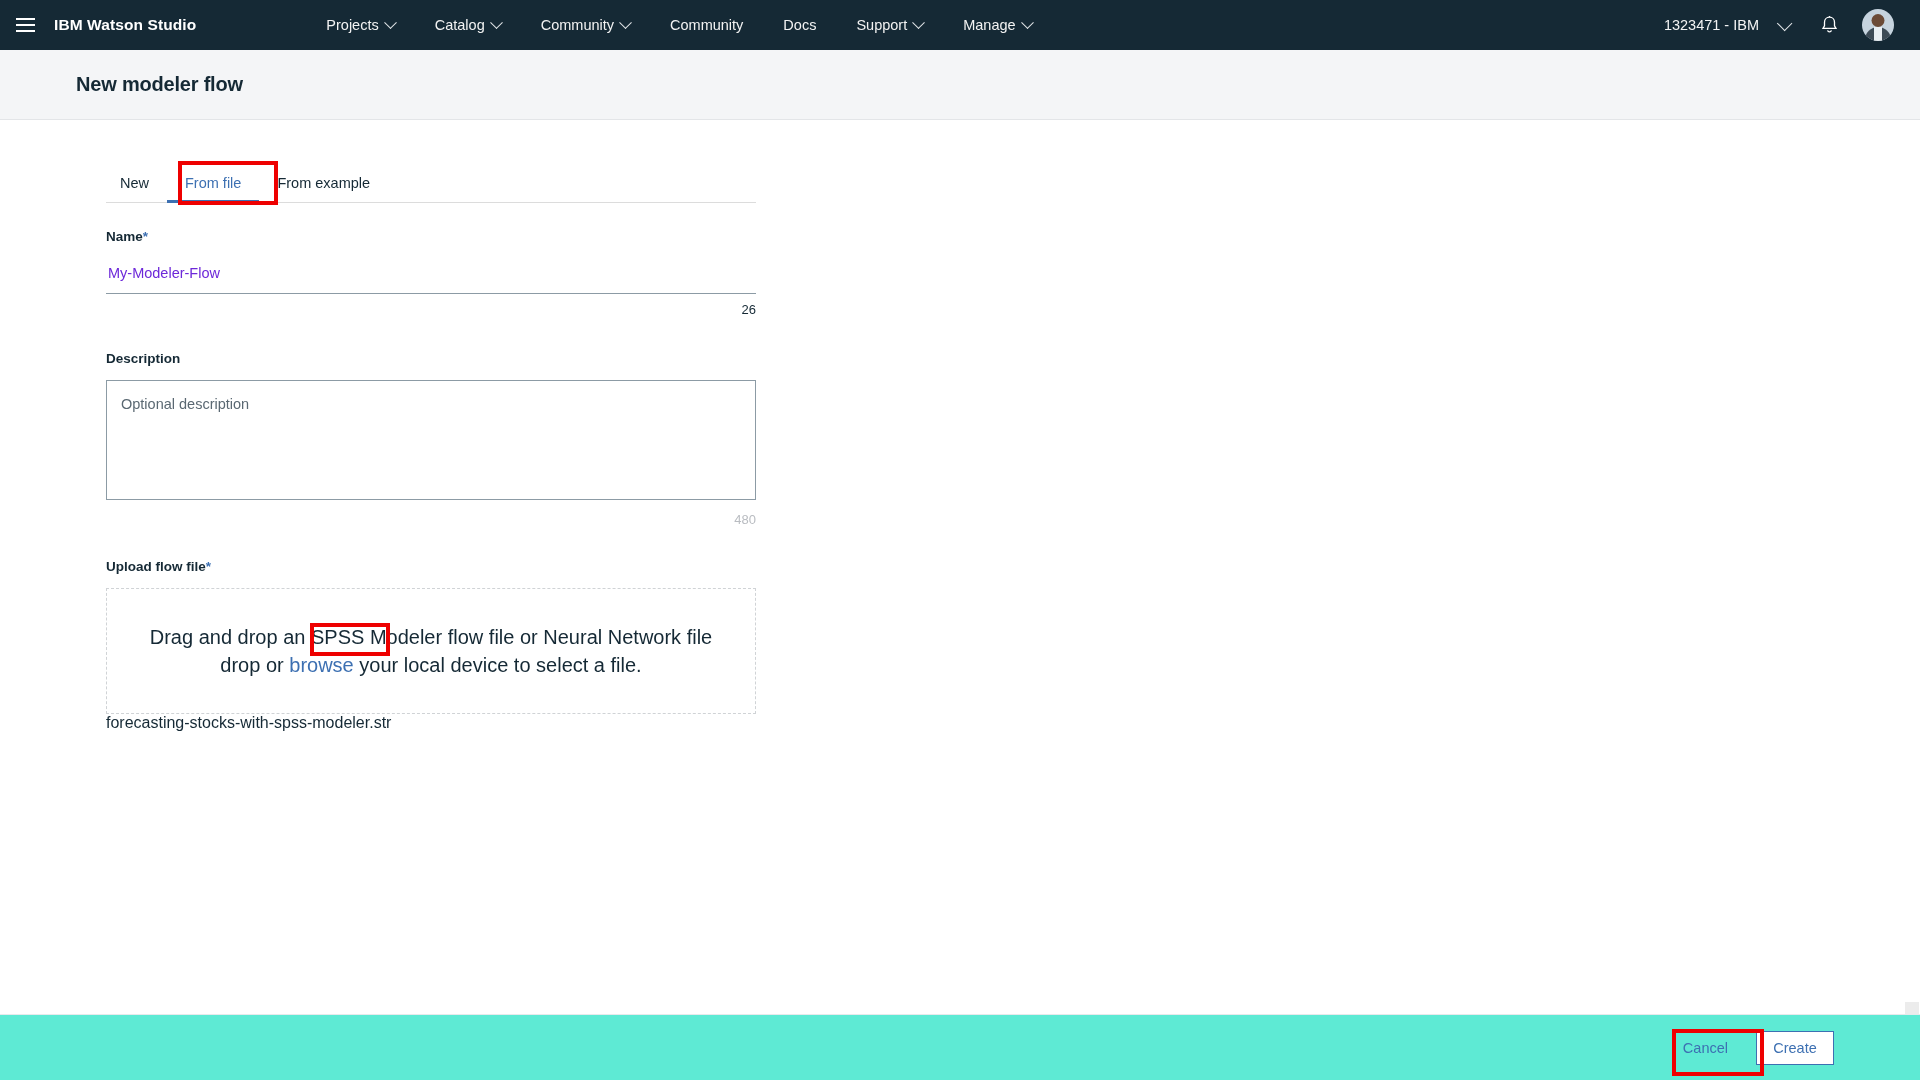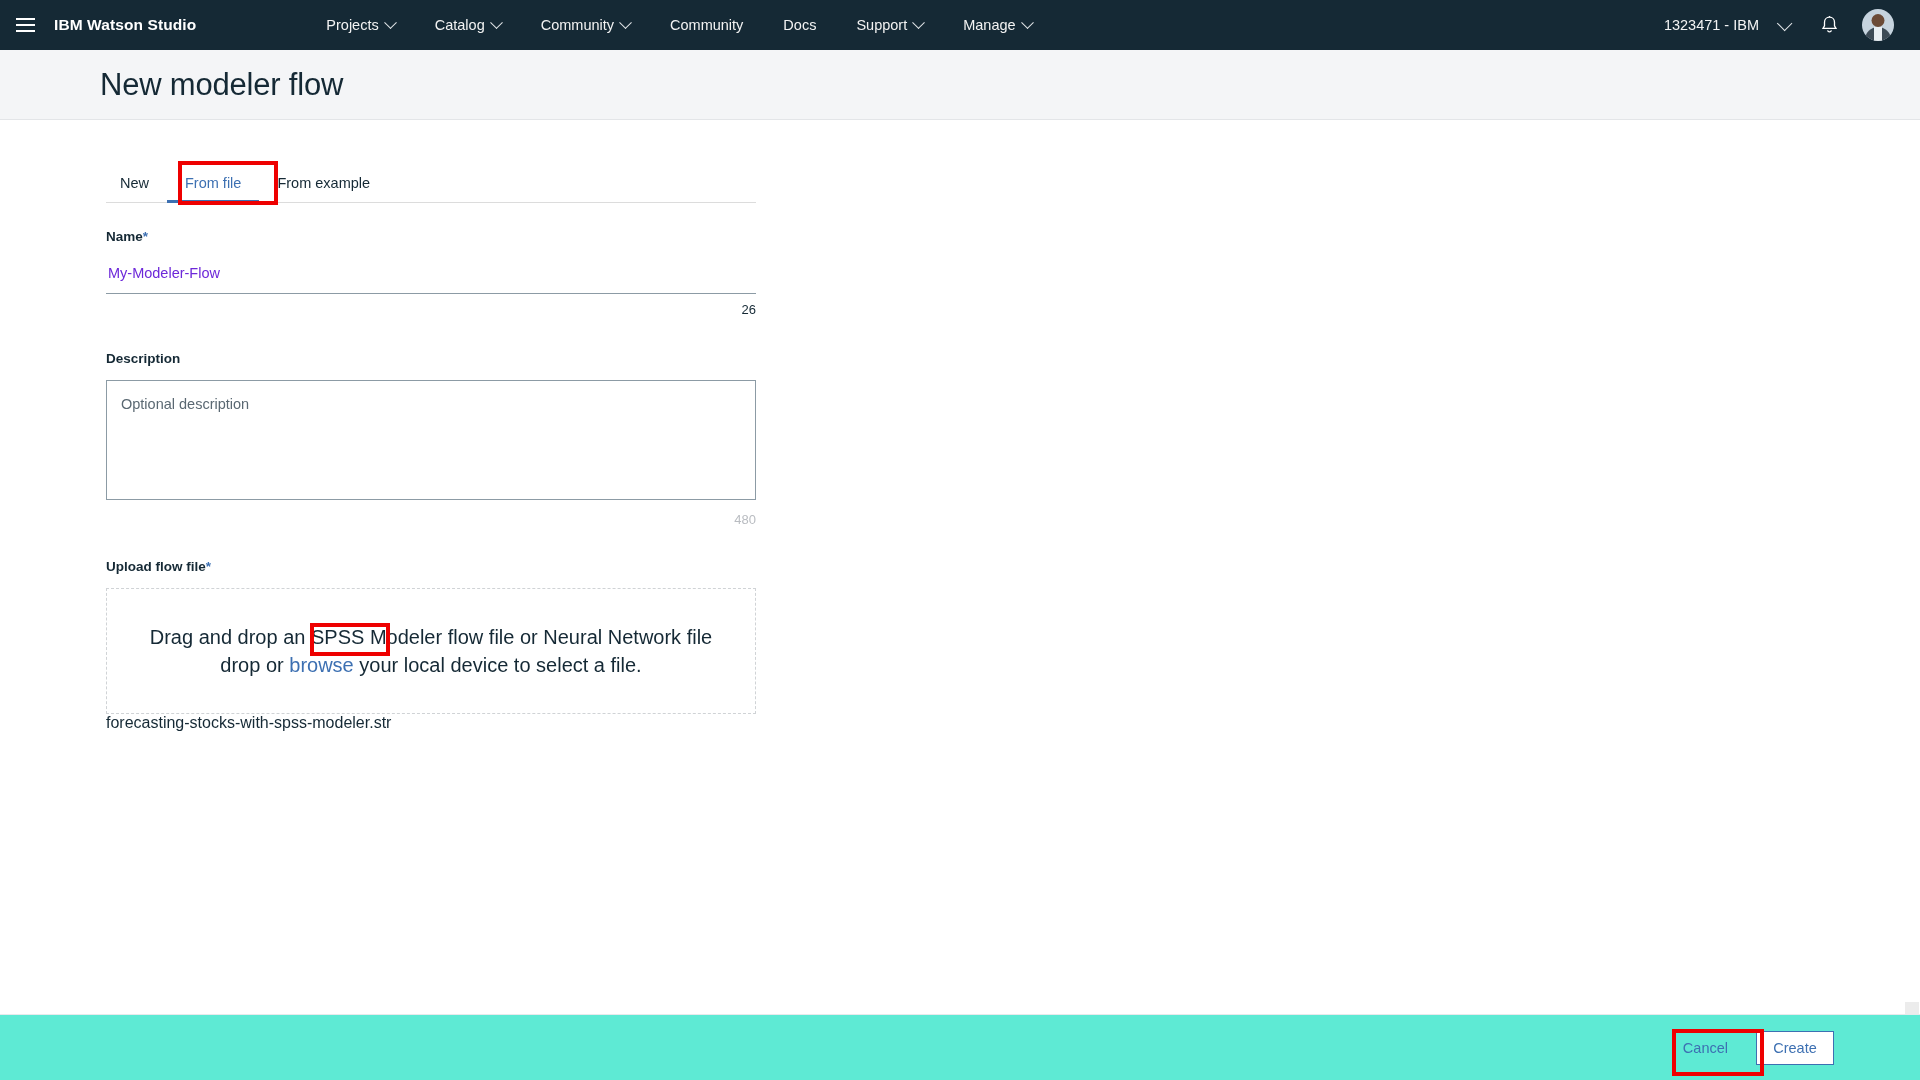--- a/index.html
+++ b/index.html
@@ -149,23 +149,23 @@
     position: absolute;
     top: 50px; left: 0;
     width: 1920px;
     height: 70px;
     background: #f4f5f7;
     border-bottom: 1px solid #e3e5e8;
     display: flex;
     align-items: center;
   }
   .page-title {
-    margin-left: 100px;
-    font-size: 31px;
-    font-weight: 400;
+    margin-left: 76px;
+    font-size: 20px;
+    font-weight: 700;
     color: #152935;
     letter-spacing: -0.2px;
   }
 
   
   .content {
     position: absolute;
     top: 121px; left: 0;
     width: 1920px;
     height: 893px;

